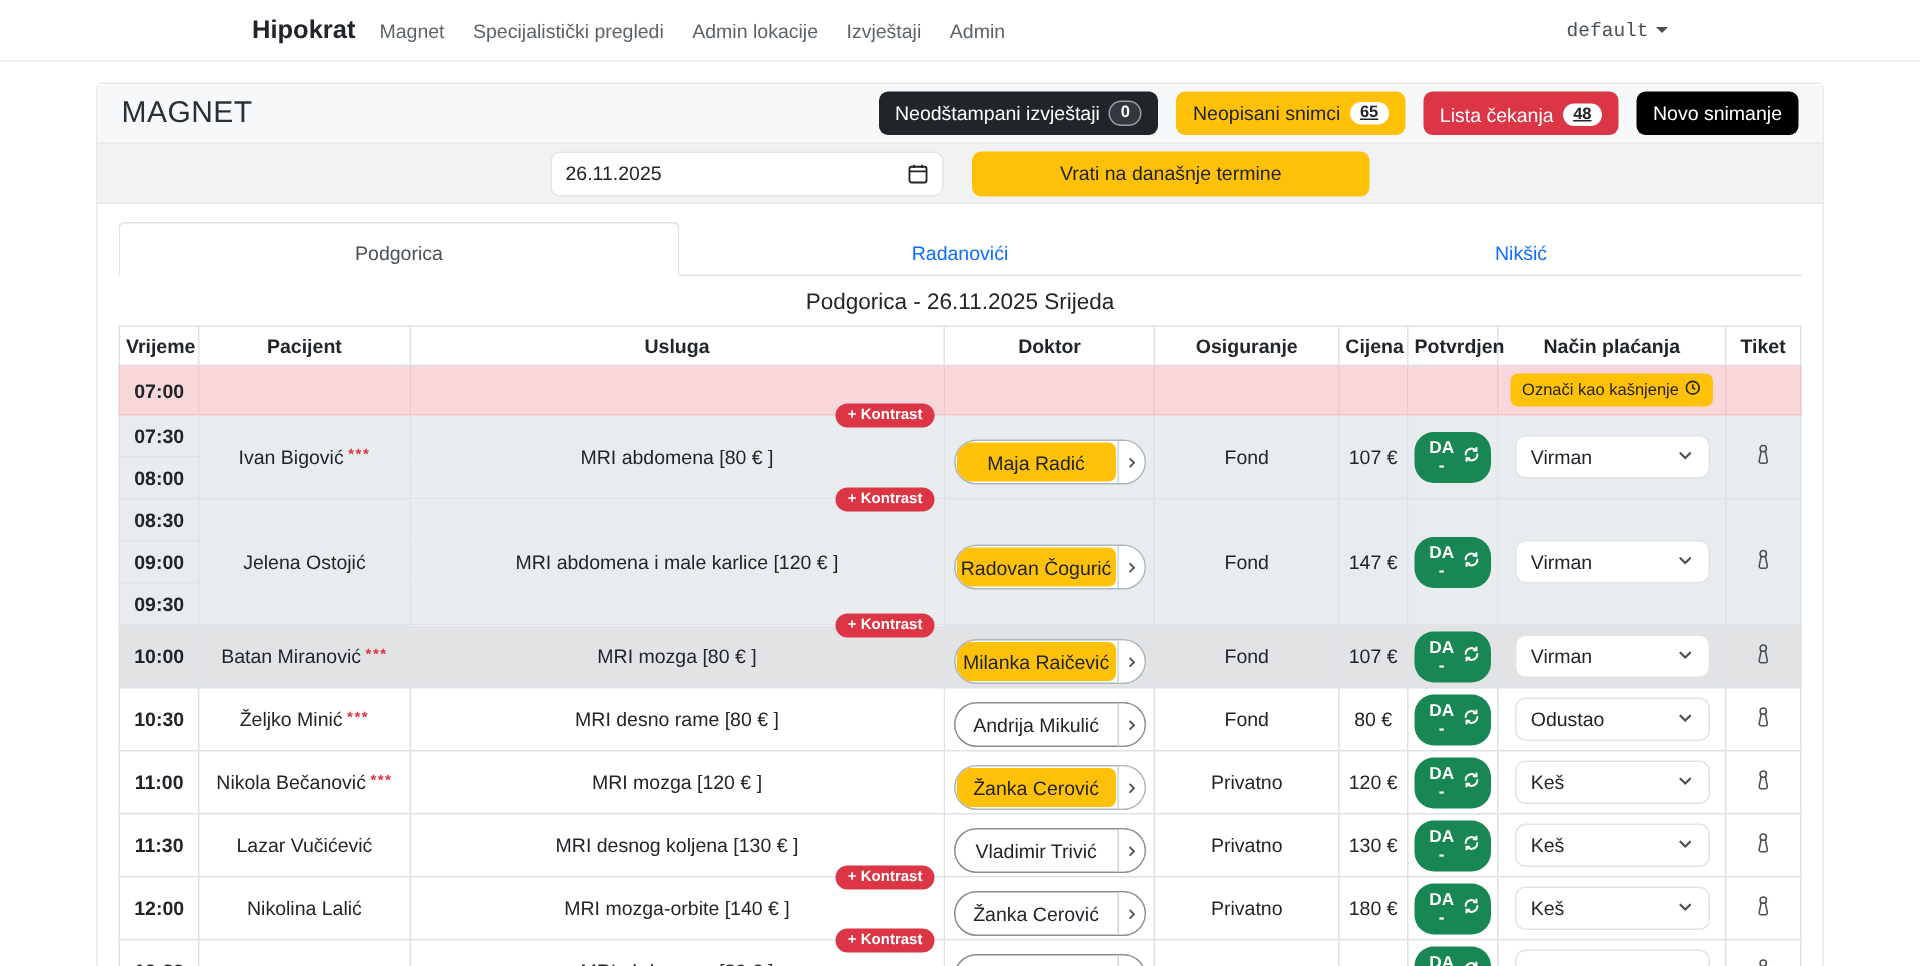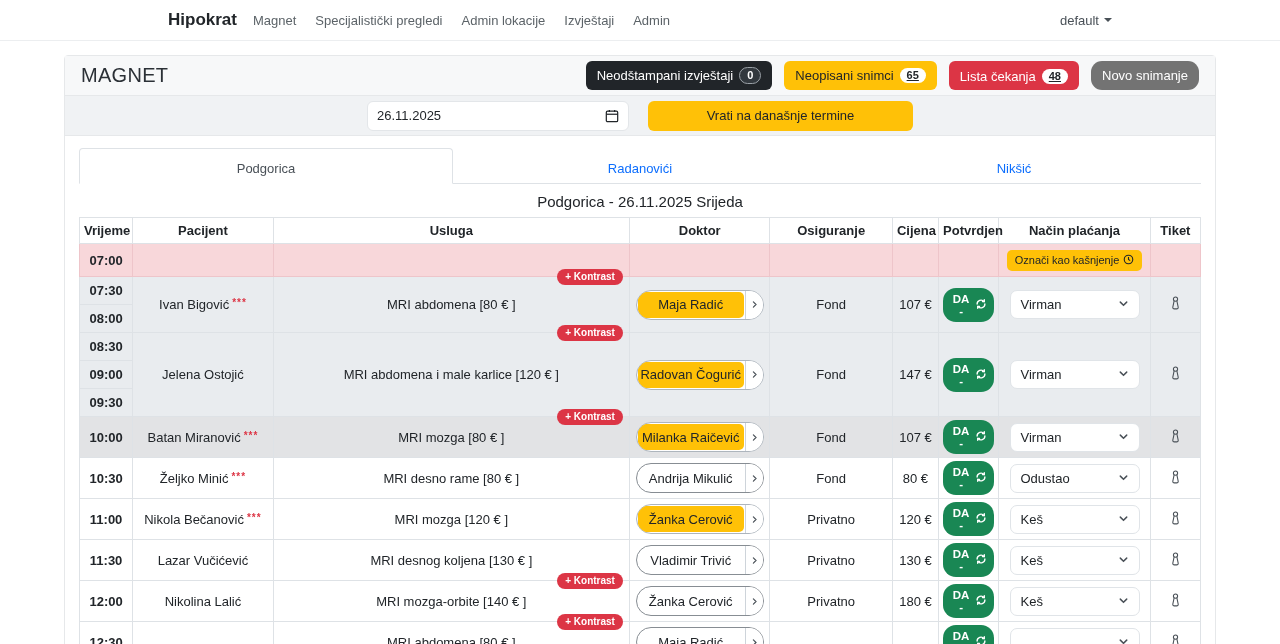--- a/index.html
+++ b/index.html
@@ -5,35 +5,35 @@
   * { margin:0; padding:0; box-sizing:border-box; }
   html,body { width:1280px; height:644px; overflow:hidden; background:#fff;
     font-family:"Liberation Sans", sans-serif; color:#212529; }
 
   
   .navbar { height:41px; background:#fff; border-bottom:1px solid #eceef0; }
   .nav-inner { width:944px; margin:0 auto; height:100%; display:flex; align-items:center; }
   .brand { font-size:17px; font-weight:700; color:#212529; margin-right:16px; cursor:pointer; }
   .nav-links { display:flex; gap:19px; }
   .nav-link { font-size:13px; color:#5c6368; text-decoration:none; cursor:pointer; }
-  .nav-right { margin-left:auto; display:flex; align-items:center; gap:5px; font-size:13px; color:#495057; cursor:pointer; }
+  .nav-right { margin-left:auto; display:flex; align-items:center; gap:5px; font-size:13px; color:#495057; cursor:pointer;font-family:Liberation Mono, monospace; }
   .caret-down { width:0; height:0; border-left:4px solid transparent; border-right:4px solid transparent; border-top:4px solid #495057; display:inline-block; }
 
   
   .card { width:1152px; margin:14px auto 0; border:1px solid #e6e8ea; border-radius:4px 4px 0 0; background:#fff; }
   .card-header { height:40px; background:#f7f8f9; border-bottom:1px solid #e6e8ea;
     display:flex; align-items:center; padding:0 16px; }
   .card-title { font-size:20px; font-weight:500; color:#2b3036; letter-spacing:.3px; }
   .header-actions { margin-left:auto; display:flex; gap:12px; }
   .btn { border:none; border-radius:6px; font-size:13px; padding:6px 11px; cursor:pointer;
     display:inline-flex; align-items:center; gap:6px; font-family:inherit; }
   .btn-dark { background:#212529; color:#fff; }
   .btn-yellow { background:#ffc107; color:#212529; }
   .btn-red { background:#dc3545; color:#fff;align-items:flex-end; }
-  .btn-green { background:#737373; color:#fff;border-radius:11px; }
+  .btn-green { background:#000000; color:#fff; }
   .badge { border-radius:9px; font-size:11px; font-weight:700; padding:2px 7px; line-height:1; }
   .badge-dark { background:#32383e; border:1px solid #9aa0a6; color:#fff; }
   .badge-light { background:#fff; color:#212529;text-decoration:underline; }
 
   
   .toolbar { height:40px; background:#f0f2f4; border-bottom:1px solid #e6e8ea;
     display:flex; align-items:center; justify-content:center; gap:19px; }
   .date-wrap { width:262px; height:30px; background:#fff; border:1px solid #e3e6e9; border-radius:6px;
     display:flex; align-items:center; padding:0 9px; }
   .date-wrap input { border:none; outline:none; flex:1; font-size:13px; color:#212529;
@@ -61,21 +61,21 @@
   tr.white td { background:#fff; }
   tr.multi td.c-time { height:28px; }
   tr.single td { height:41px; }
   td.time-cell { font-weight:600; }
   td.service-cell { position:relative; }
   .kontrast { position:absolute; top:-8px; right:6px; background:#dc3545; color:#fff;
     font-size:10px; font-weight:700; padding:2px 8px 3px; border-radius:9px; z-index:3; white-space:nowrap; }
   .flag { color:#dc3545; font-size:10px; font-weight:700; margin-left:3px; position:relative; top:-3px; letter-spacing:1px; }
 
   .doc-btn { display:inline-flex; align-items:stretch; width:128px; height:30px;
-    border:1px solid #878d93; border-radius:15px; background:#fff; cursor:pointer; overflow:hidden; }
+    border:1px solid #878d93; border-radius:15px; background:#fff; cursor:pointer; overflow:hidden;margin-top:7px; }
   .doc-main { flex:1; display:flex; align-items:center; justify-content:center; font-size:13px; color:#212529; }
   .doc-btn.yellow { border-color:#adb5bd; }
   .doc-btn.yellow .doc-main { background:#ffc107; border-radius:5px; margin:1px; }
   .doc-caret { width:18px; display:flex; align-items:center; justify-content:center;
     border-left:1px solid #ced4da; background:#fff; cursor:pointer; }
 
   .confirm-btn { background:#198754; color:#fff; border:none; border-radius:13px; cursor:pointer;
     font-size:11.5px; font-weight:700; padding:5px 7px; display:inline-flex; align-items:center; gap:3px; font-family:inherit; }
 
   .pay-select { width:130px; height:29px; margin:0 auto; background:#fff; border:1px solid #e0e4e8;

